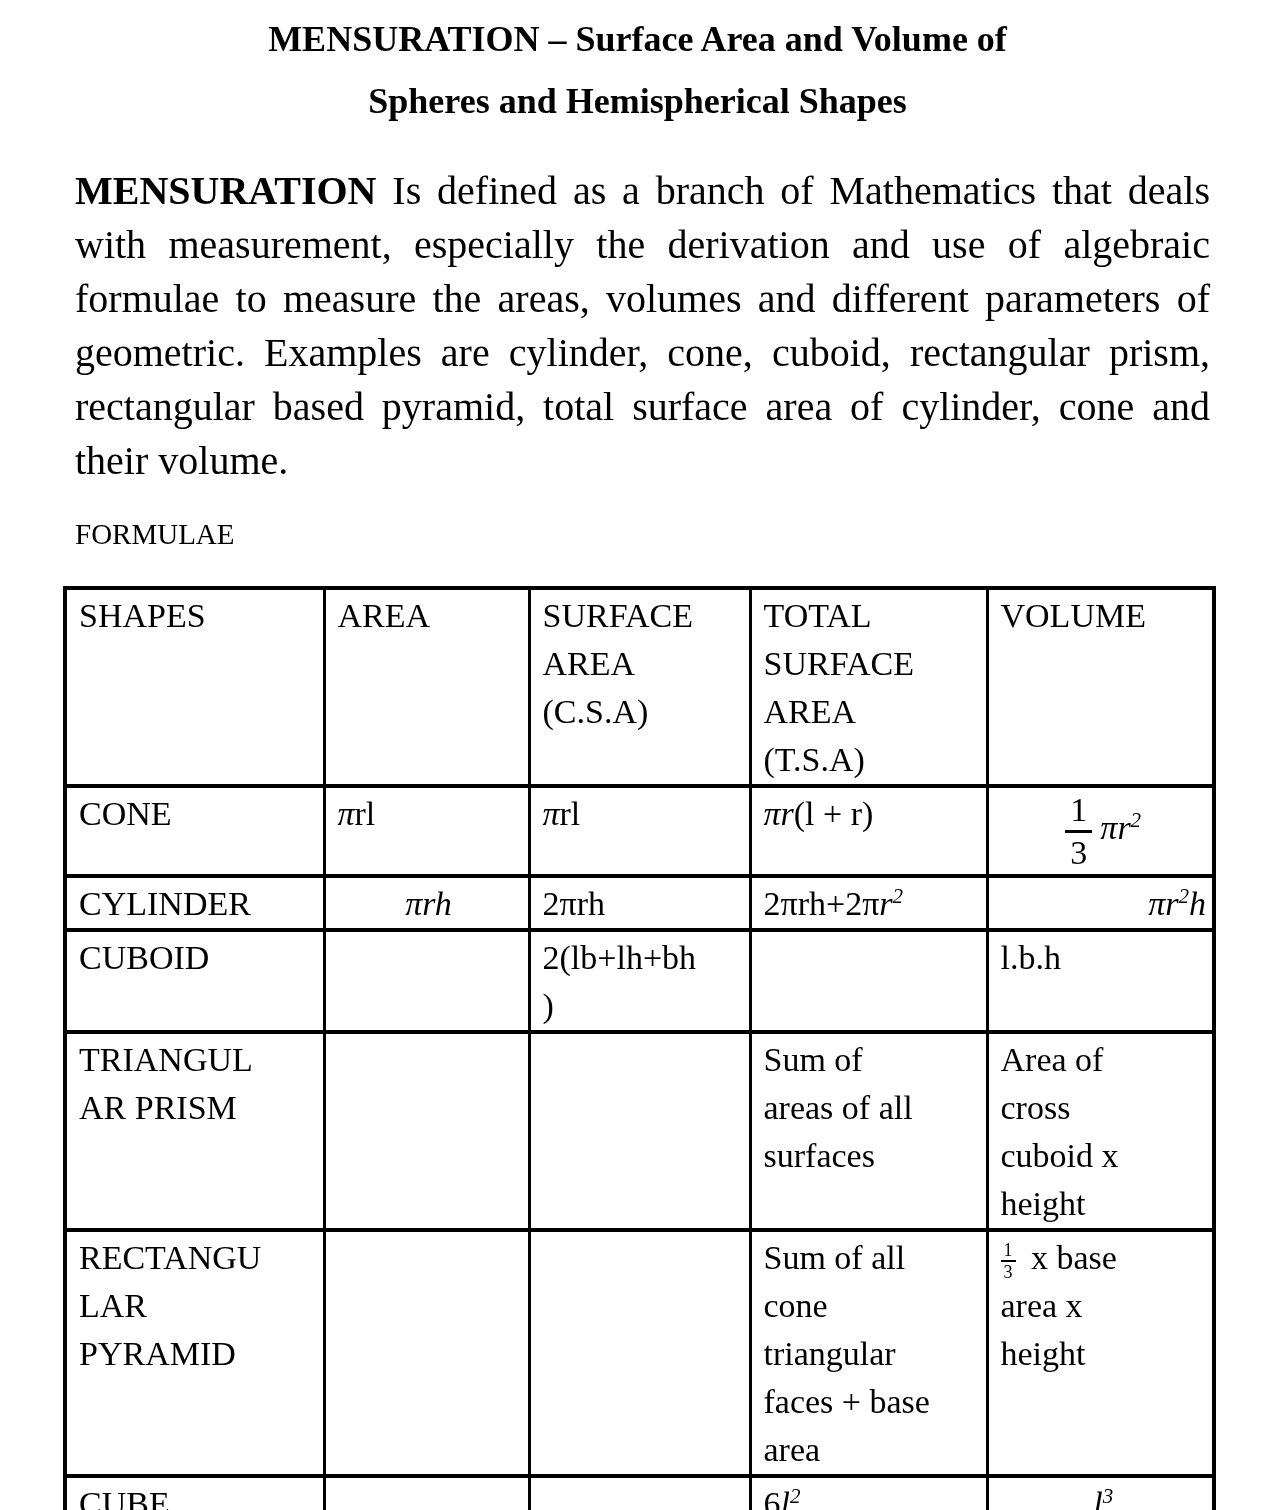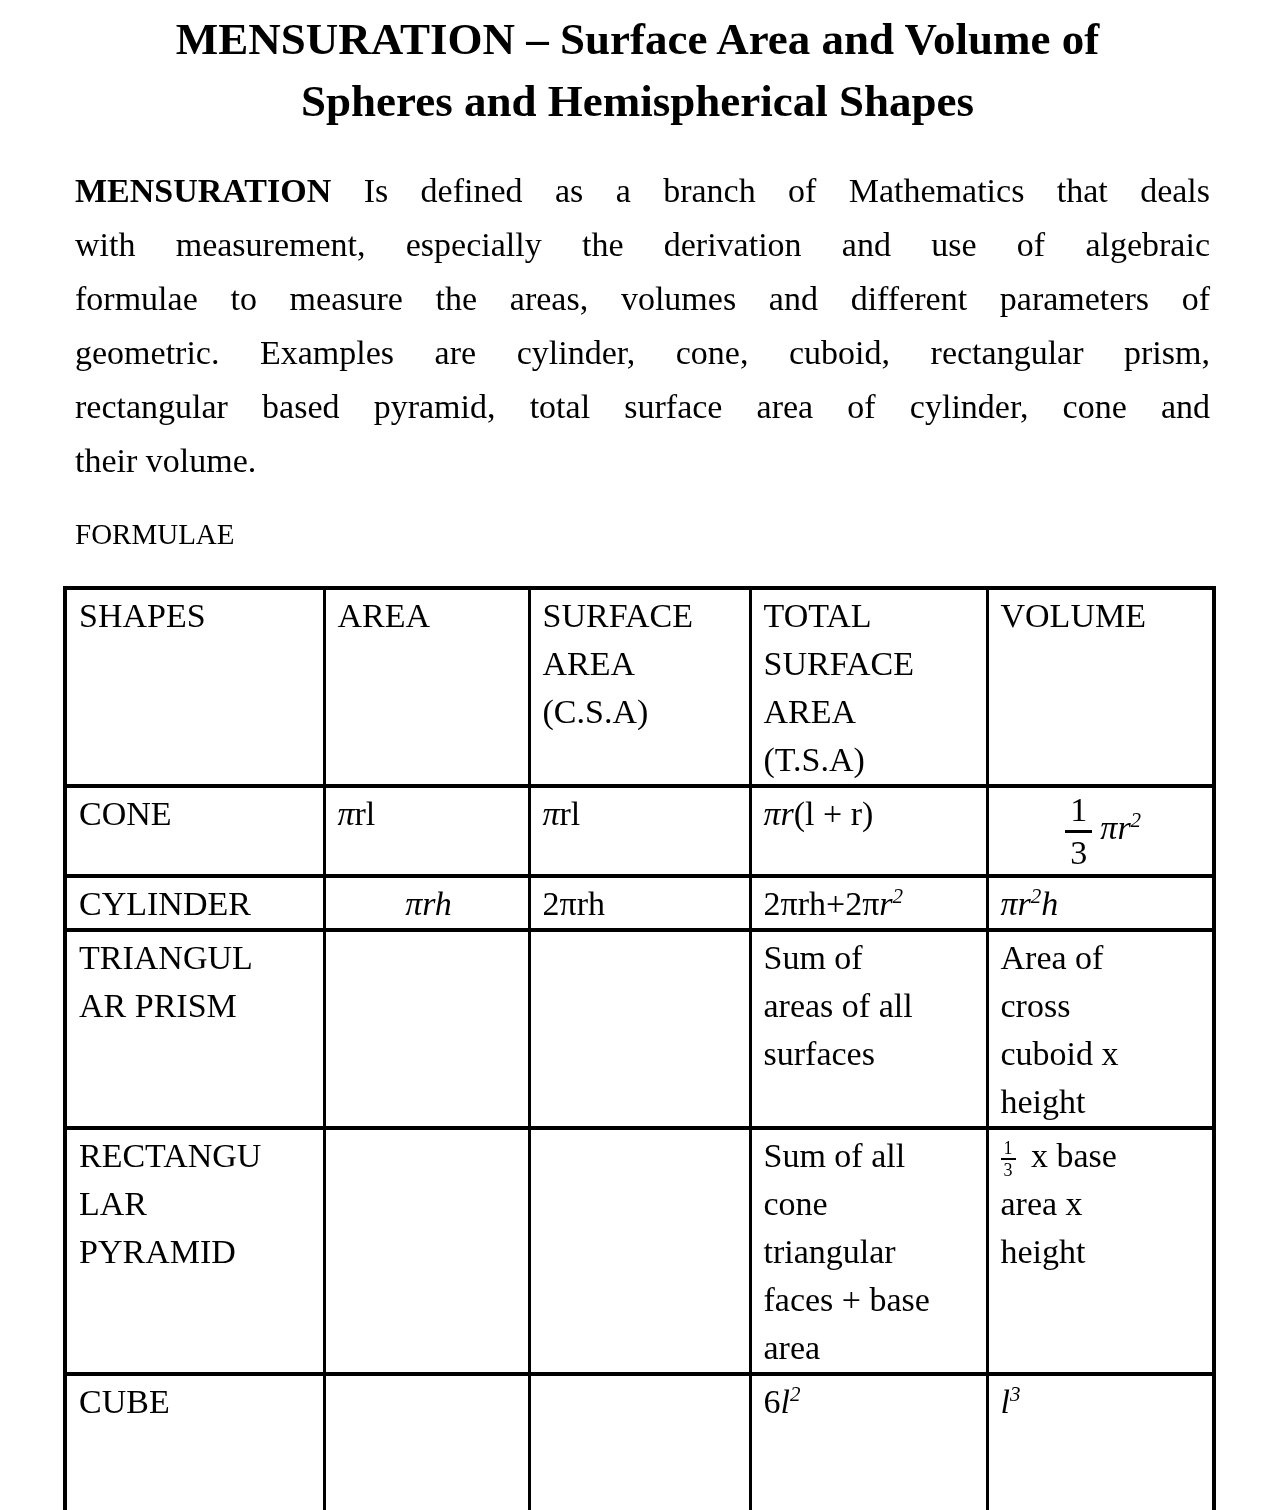--- a/index.html
+++ b/index.html
@@ -10,30 +10,30 @@
     font-family: "Liberation Serif", serif;
     overflow: hidden;
   }
   .page { position: relative; width: 1275px; height: 1510px; }
 
   
   .title {
     margin: 8px 40px 0 40px;
     text-align: center;
     font-weight: 700;
-    font-size: 45px;
+    font-size: 36px;
     line-height: 62px;
   }
   .title .tl { display: block; }
 
   
   .intro {
     margin: 32px 0 0 75px;
     width: 1135px;
-    font-size: 34px;
+    font-size: 40px;
     line-height: 54px;
   }
   .intro .line { text-align: justify; text-align-last: justify; }
   .intro .line.last { text-align-last: left; }
 
   
   .formulae-heading {
     margin: 24px 0 0 75px;
     font-size: 29px;
     line-height: 44px;
@@ -67,21 +67,21 @@
   thead th { height: 192px; }
   tbody tr:nth-child(1) td { height: 90px; }
   tbody tr:nth-child(2) td { height: 50px; }
   tbody tr:nth-child(3) td { height: 97px; }
   tbody tr:nth-child(4) td { height: 192px; }
   tbody tr:nth-child(5) td { height: 238px; }
   tbody tr:nth-child(6) td { height: 52px; }
   
   tbody tr:nth-child(1) td:nth-child(5) { text-align: center; vertical-align: middle; padding-top: 0; }
   tbody tr:nth-child(2) td:nth-child(2) { text-align: center; padding-left: 10px; }
-  tbody tr:nth-child(2) td:nth-child(5) { text-align: left; }
+  tbody tr:nth-child(2) td:nth-child(5) { text-align: right; }
   tbody tr:nth-child(6) td:nth-child(5) { text-align: center; }
 
   .cl { display: block; }
   .it { font-style: italic; }
   .sup { font-size: 0.62em; vertical-align: super; line-height: 0; }
 
   .frac { display: inline-block; vertical-align: middle; text-align: center; }
   .frac .num { display: block; border-bottom: 3px solid #000; padding: 0 5px; }
   .frac .den { display: block; }
   .frac.lg { font-size: 34px; line-height: 40px; margin-right: 8px; }
@@ -171,20 +171,34 @@
           </td>
           <td>
             <div class="cl"><span>2πrh+2π</span><span class="it">r</span><span class="it sup">2</span></div>
           </td>
           <td>
             <div class="cl"><span class="it">πr</span><span class="it sup">2</span><span class="it">h</span></div>
           </td>
         </tr>
         <tr>
           <td>
+            <div class="cl"><span>CUBOID</span></div>
+          </td>
+          <td></td>
+          <td>
+            <div class="cl"><span>2(lb+lh+bh</span></div>
+            <div class="cl"><span>)</span></div>
+          </td>
+          <td></td>
+          <td>
+            <div class="cl"><span>l.b.h</span></div>
+          </td>
+        </tr>
+        <tr>
+          <td>
             <div class="cl"><span>TRIANGUL</span></div>
             <div class="cl"><span>AR PRISM</span></div>
           </td>
           <td></td>
           <td></td>
           <td>
             <div class="cl"><span>Sum of</span></div>
             <div class="cl"><span>areas of all</span></div>
             <div class="cl"><span>surfaces</span></div>
           </td>

